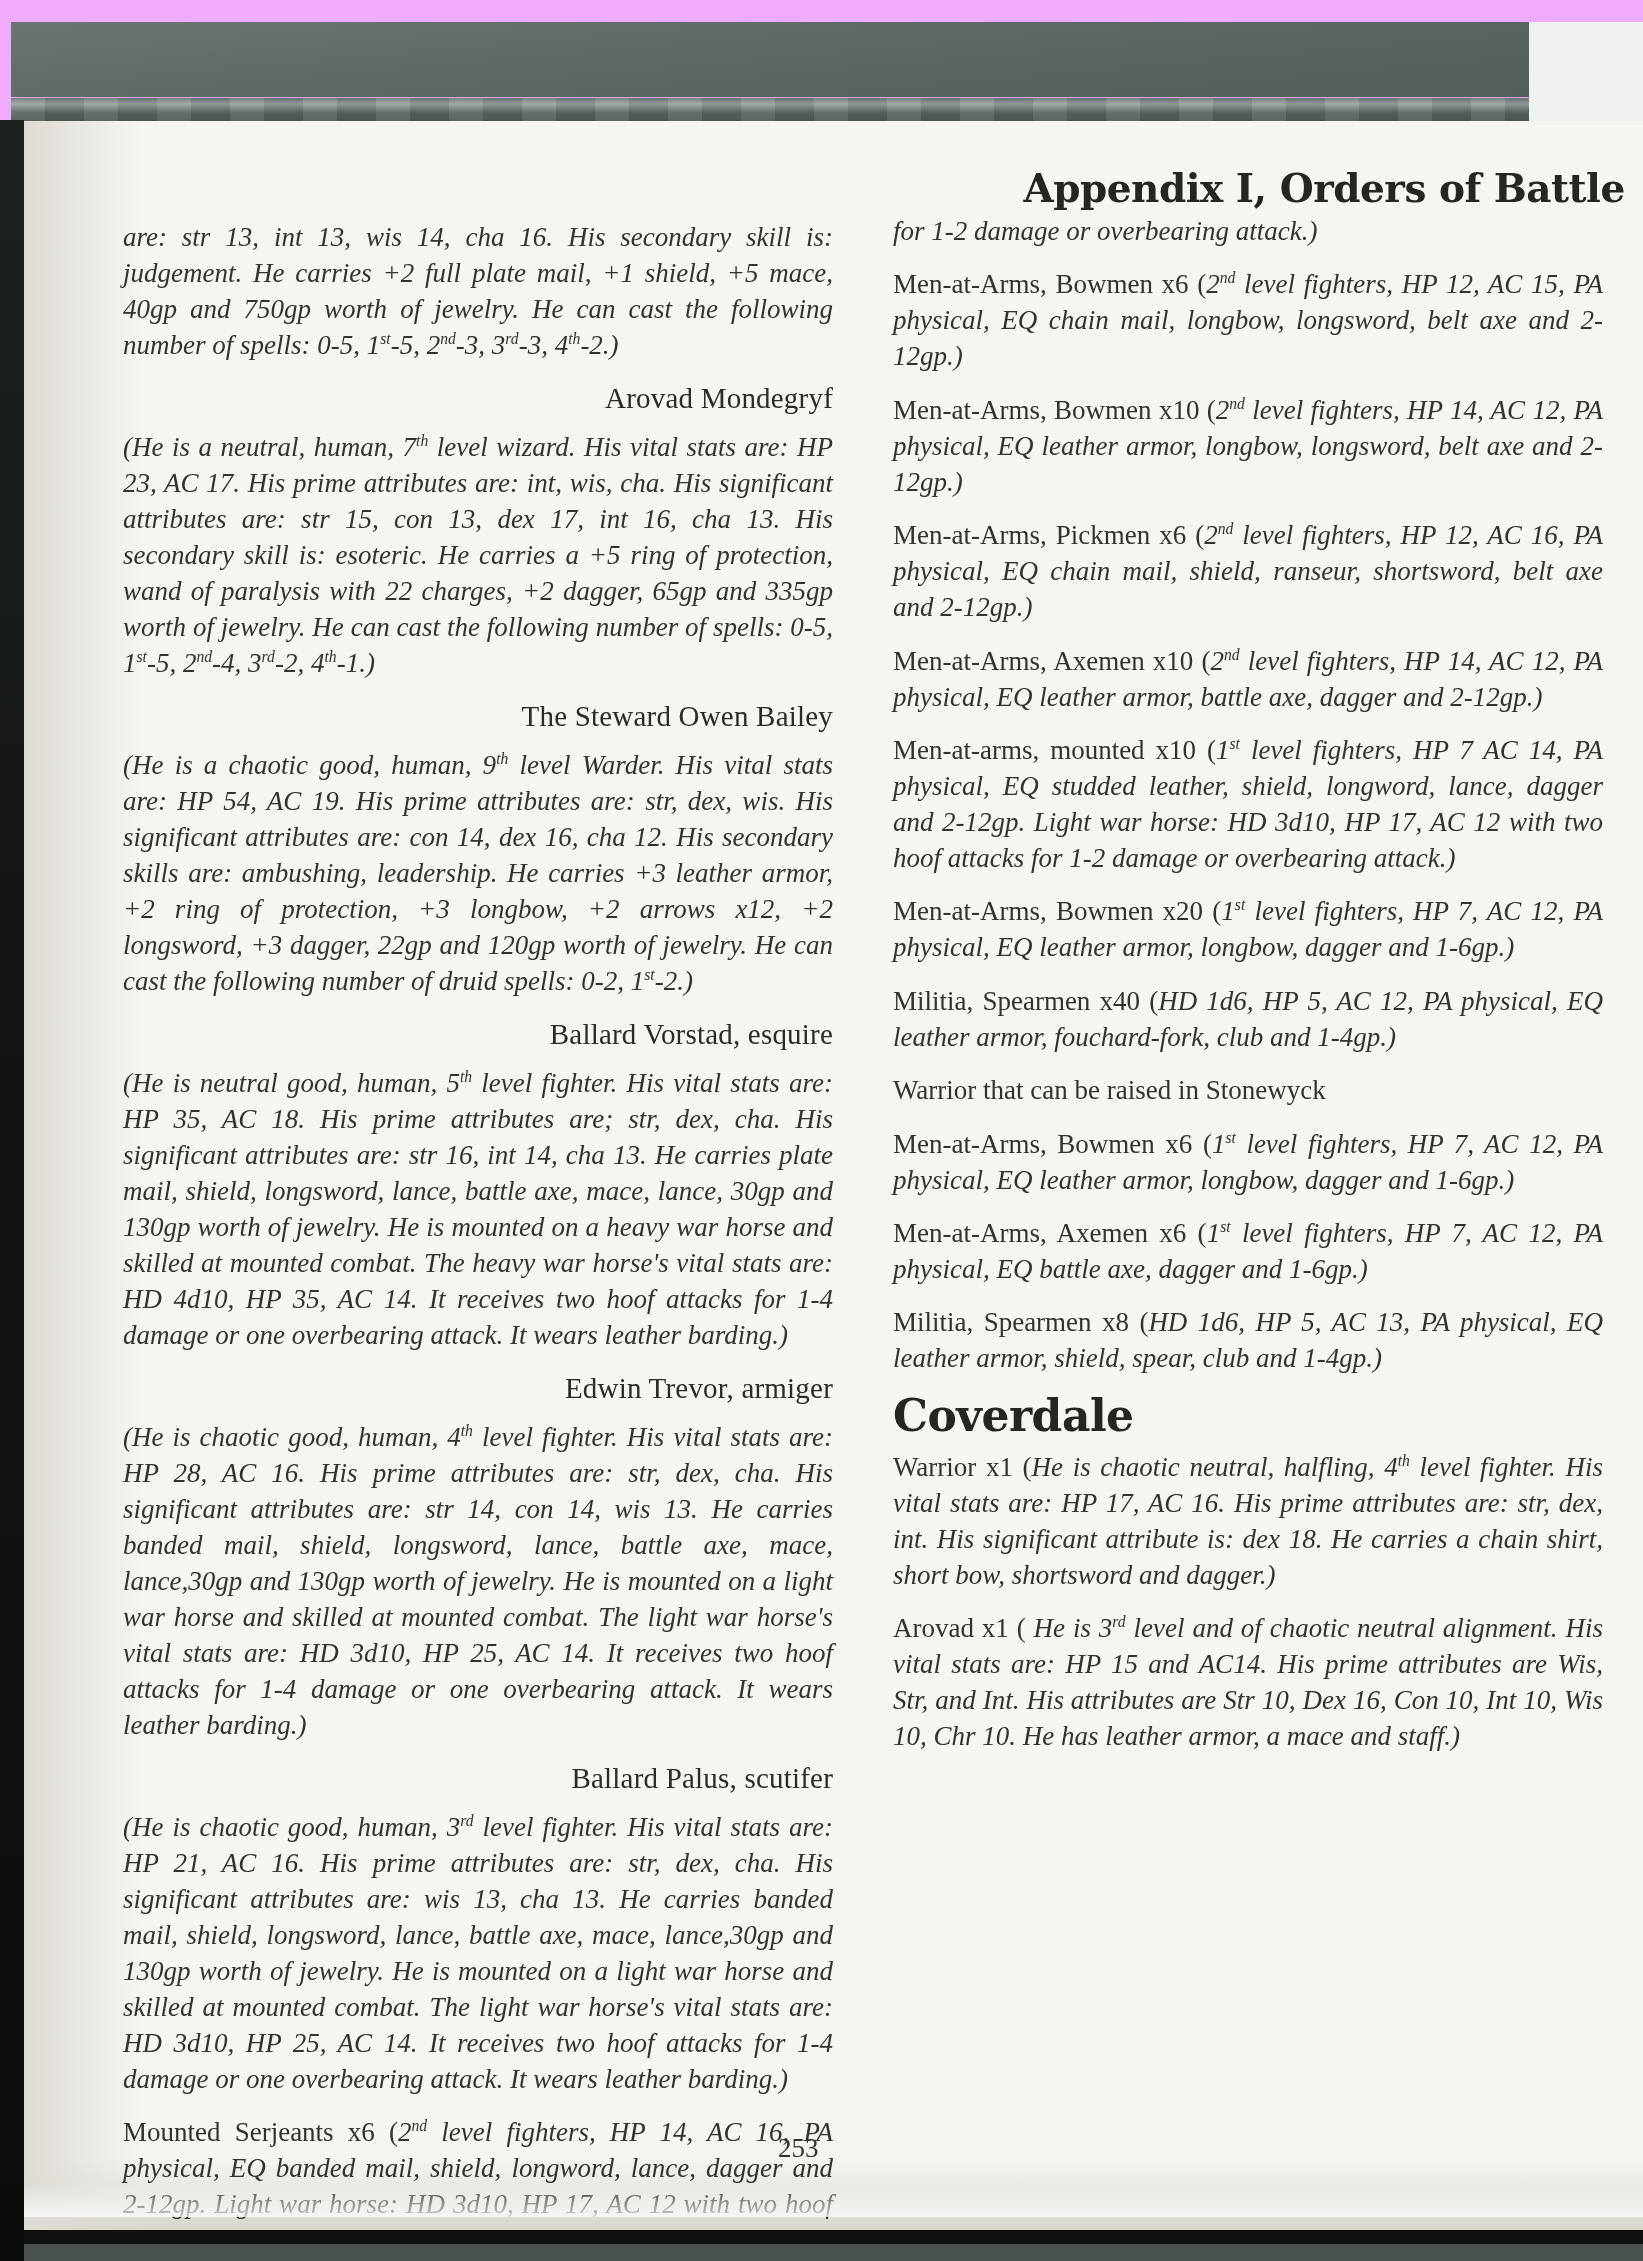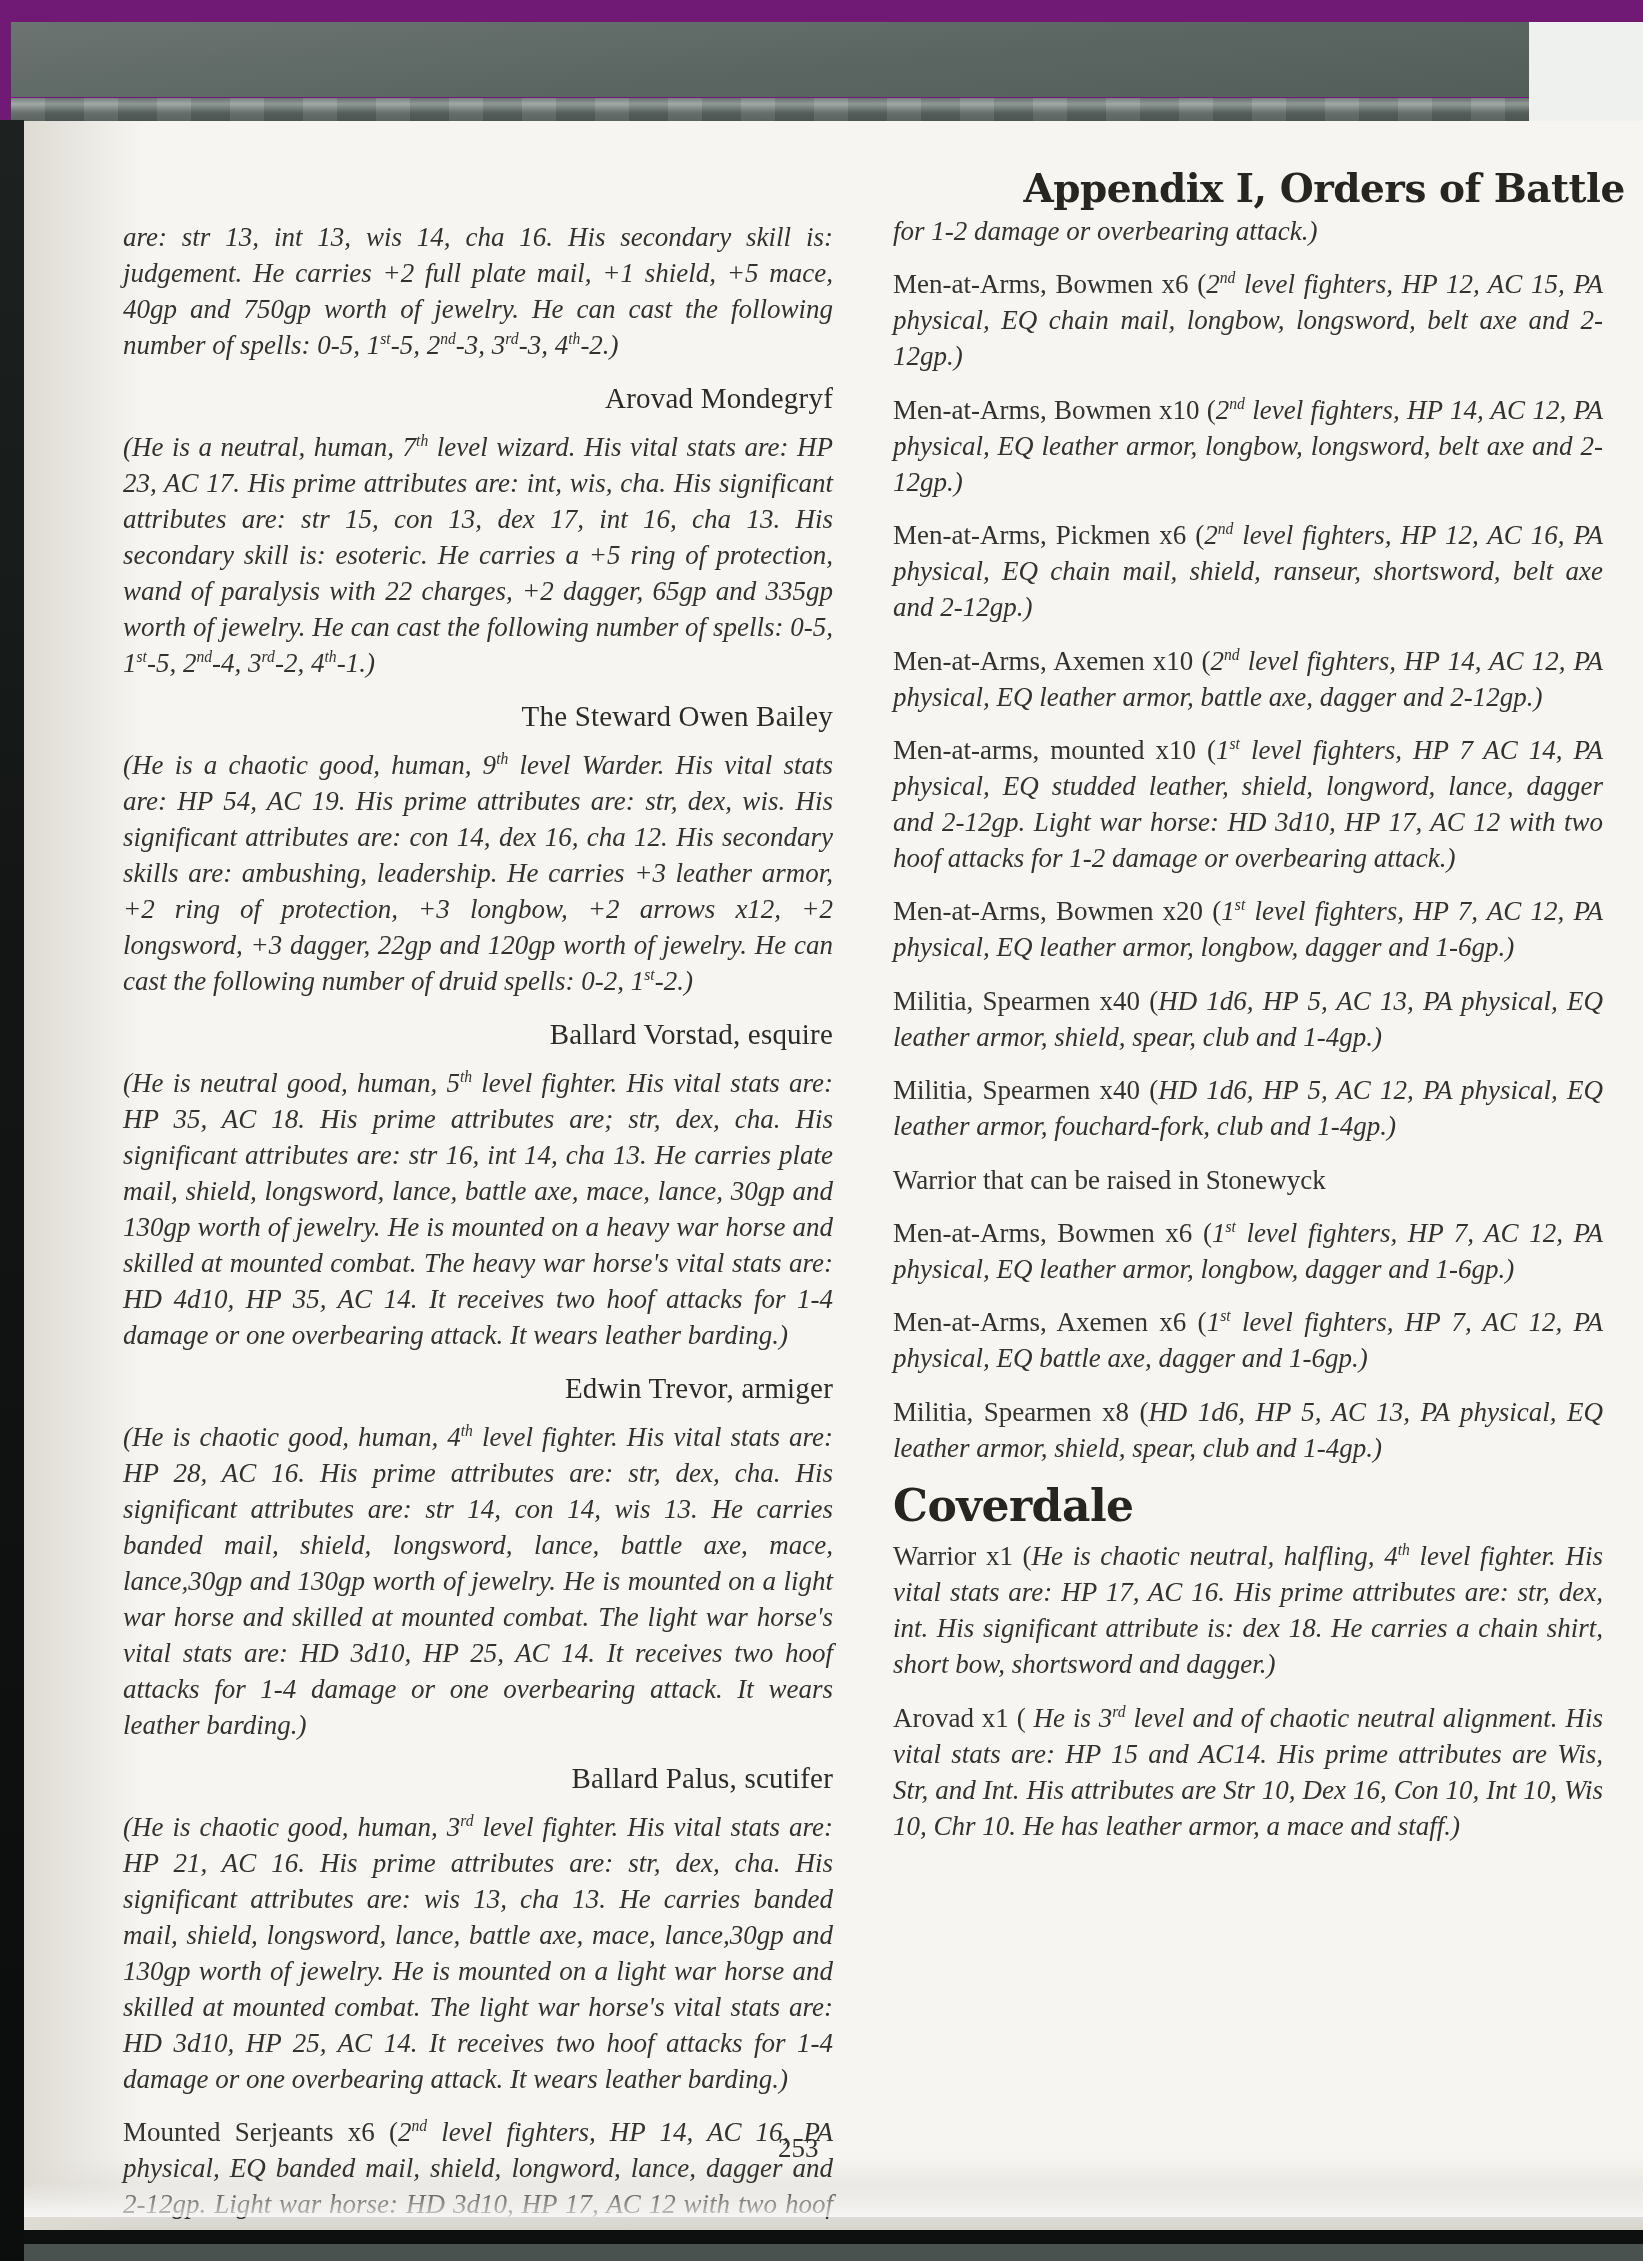--- a/index.html
+++ b/index.html
@@ -1,16 +1,16 @@
 <!DOCTYPE html>
 <html style="font-size:7.7px"><head>
 <meta charset="utf-8">
 <style>
   html,body{margin:0;padding:0;background:#6f6f6d;}
-  .scan{position:relative;width:1644px;height:2261px;background:#701a75;overflow:hidden;
+  .scan{position:relative;width:1644px;height:2261px;background:#f0abfc;overflow:hidden;
         font-family:"Liberation Serif",serif;}
   
   .cover-top{position:absolute;left:10.6px;top:22px;width:1518px;height:75px;
              background:linear-gradient(175deg,#6b7470 0%,#5b6561 55%,#535d59 100%);}
   .cover-edge{position:absolute;left:10.6px;top:98px;width:1519px;height:37px;
               background:linear-gradient(180deg,#6d7773 0%,#99a39e 16%,#5a6460 40%,#49534f 74%,#404a46 100%);}
   .cover-edge::after{content:"";position:absolute;inset:0;
               background:repeating-linear-gradient(90deg,rgba(255,255,255,0.07) 0 34px,rgba(0,0,0,0.06) 34px 73px);}
   .cover-gap{position:absolute;left:1529px;top:22px;width:115px;height:112px;background:#eff1ef;}
   
@@ -89,23 +89,20 @@
       <p class="unit">
         <span class="lead">Men-at-Arms, Axemen x10 (</span><span class="it">2<sup>nd</sup> level fighters, HP 14, AC 12, PA physical, EQ leather armor, battle axe, dagger and 2-12gp.)</span>
       </p>
       <p class="unit">
         <span class="lead">Men-at-arms, mounted x10 (</span><span class="it">1<sup>st</sup> level fighters, HP 7 AC 14, PA physical, EQ studded leather, shield, longword, lance, dagger and 2-12gp. Light war horse: HD 3d10, HP 17, AC 12 with two hoof attacks for 1-2 damage or overbearing attack.)</span>
       </p>
       <p class="unit">
         <span class="lead">Men-at-Arms, Bowmen x20 (</span><span class="it">1<sup>st</sup> level fighters, HP 7, AC 12, PA physical, EQ leather armor, longbow, dagger and 1-6gp.)</span>
       </p>
       <p class="unit">
-        <span class="lead">Militia, Spearmen x40 (</span><span class="it">HD 1d6, HP 5, AC 13, PA physical, EQ leather armor, shield, spear, club and 1-4gp.)</span>
-      </p>
-      <p class="unit">
         <span class="lead">Militia, Spearmen x40 (</span><span class="it">HD 1d6, HP 5, AC 12, PA physical, EQ leather armor, fouchard-fork, club and 1-4gp.)</span>
       </p>
       <p class="plain">Warrior that can be raised in Stonewyck</p>
       <p class="unit">
         <span class="lead">Men-at-Arms, Bowmen x6 (</span><span class="it">1<sup>st</sup> level fighters, HP 7, AC 12, PA physical, EQ leather armor, longbow, dagger and 1-6gp.)</span>
       </p>
       <p class="unit">
         <span class="lead">Men-at-Arms, Axemen x6 (</span><span class="it">1<sup>st</sup> level fighters, HP 7, AC 12, PA physical, EQ battle axe, dagger and 1-6gp.)</span>
       </p>
       <p class="unit">

